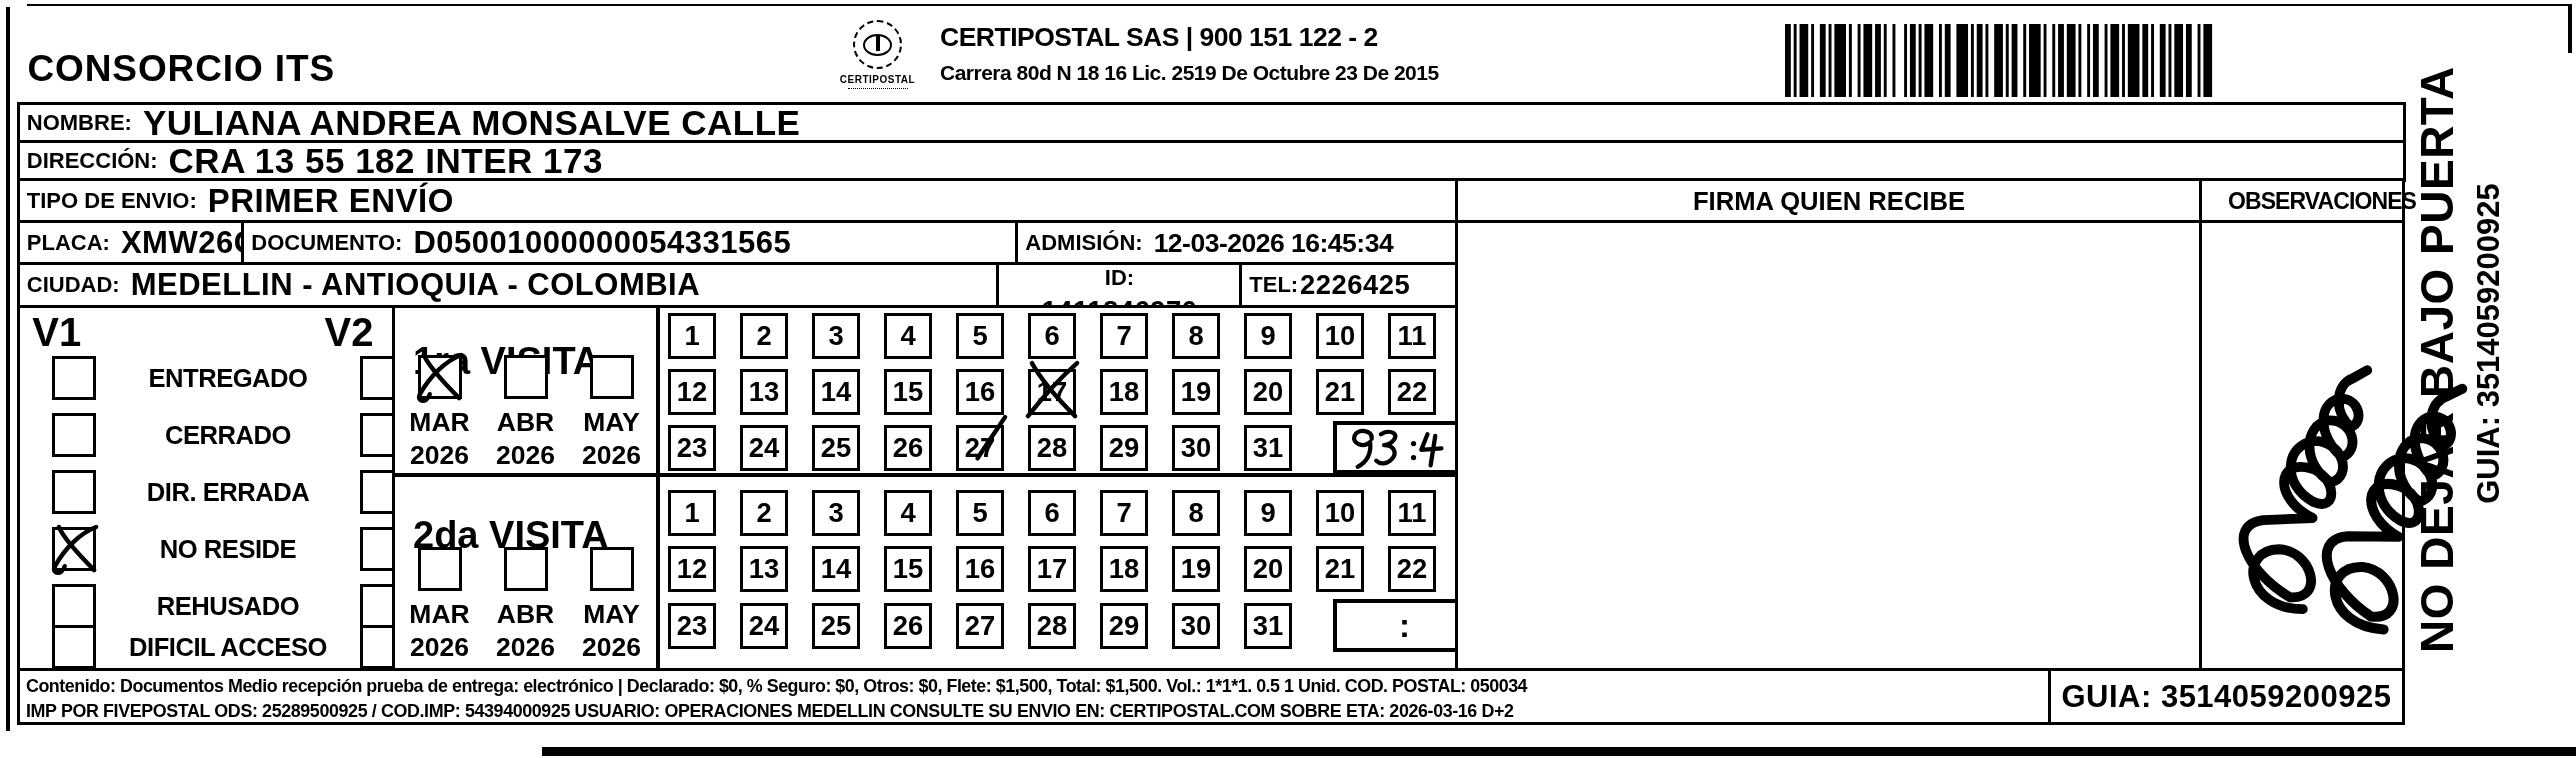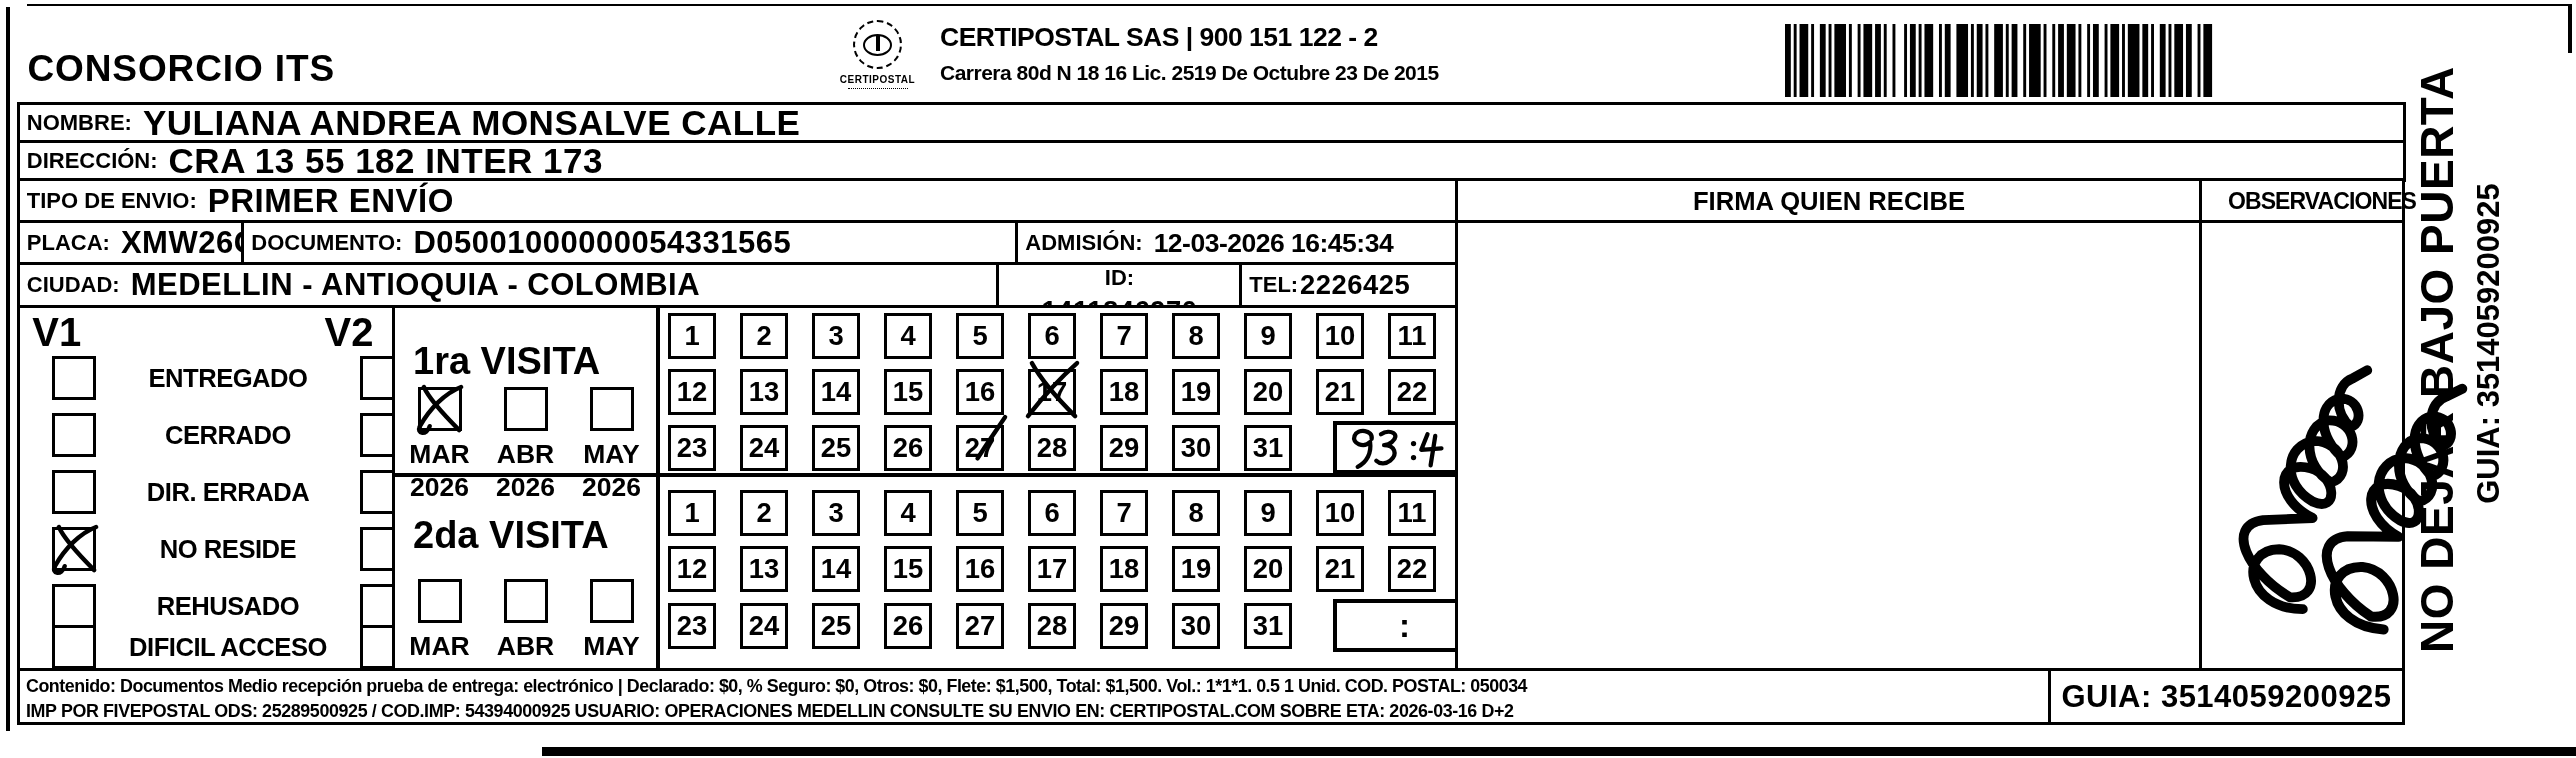--- a/index.html
+++ b/index.html
@@ -39,21 +39,21 @@
 
   
   .vlab { font-size:40px; }
   .status-row { position:absolute; left:25.6px; width:364px; height:44px; display:flex; align-items:center; }
   .status-label { flex:1; text-align:center; font-size:25.6px; letter-spacing:-0.5px; }
   .checkbox { width:44px; height:44px; border:3.7px solid #000; background:#fff; position:relative; flex:0 0 auto; }
 
   
   .visit-title { position:absolute; left:413px; font-size:38px; white-space:nowrap;margin-top:28px; }
   .visit-months { position:absolute; left:402px; width:252px; display:flex; gap:11px; }
-  .month-item { width:75px; display:flex; flex-direction:column; align-items:center;margin-top:32px; }
+  .month-item { width:75px; display:flex; flex-direction:column; align-items:center; }
   .month-label { font-size:26.5px; margin-top:8.2px; }
   .month-year { font-size:26.5px; margin-top:1.8px; }
   .vline { position:absolute; background:#000; }
 
   .days-grid { position:absolute; left:668px; width:794px; }
   .day-row { position:absolute; left:0; display:flex; gap:24px; }
   .day-cell { width:48px; height:46px; border:3.7px solid #000; background:#fff; position:relative; display:flex; align-items:center; justify-content:center; font-size:27.4px; }
   .time-box { width:144px; height:53px; border:4.6px solid #000; background:#fff; position:relative; margin-left:16.5px; margin-top:-3.7px; display:flex; align-items:center; justify-content:center; }
   .time-colon { font-size:33px; }
 

